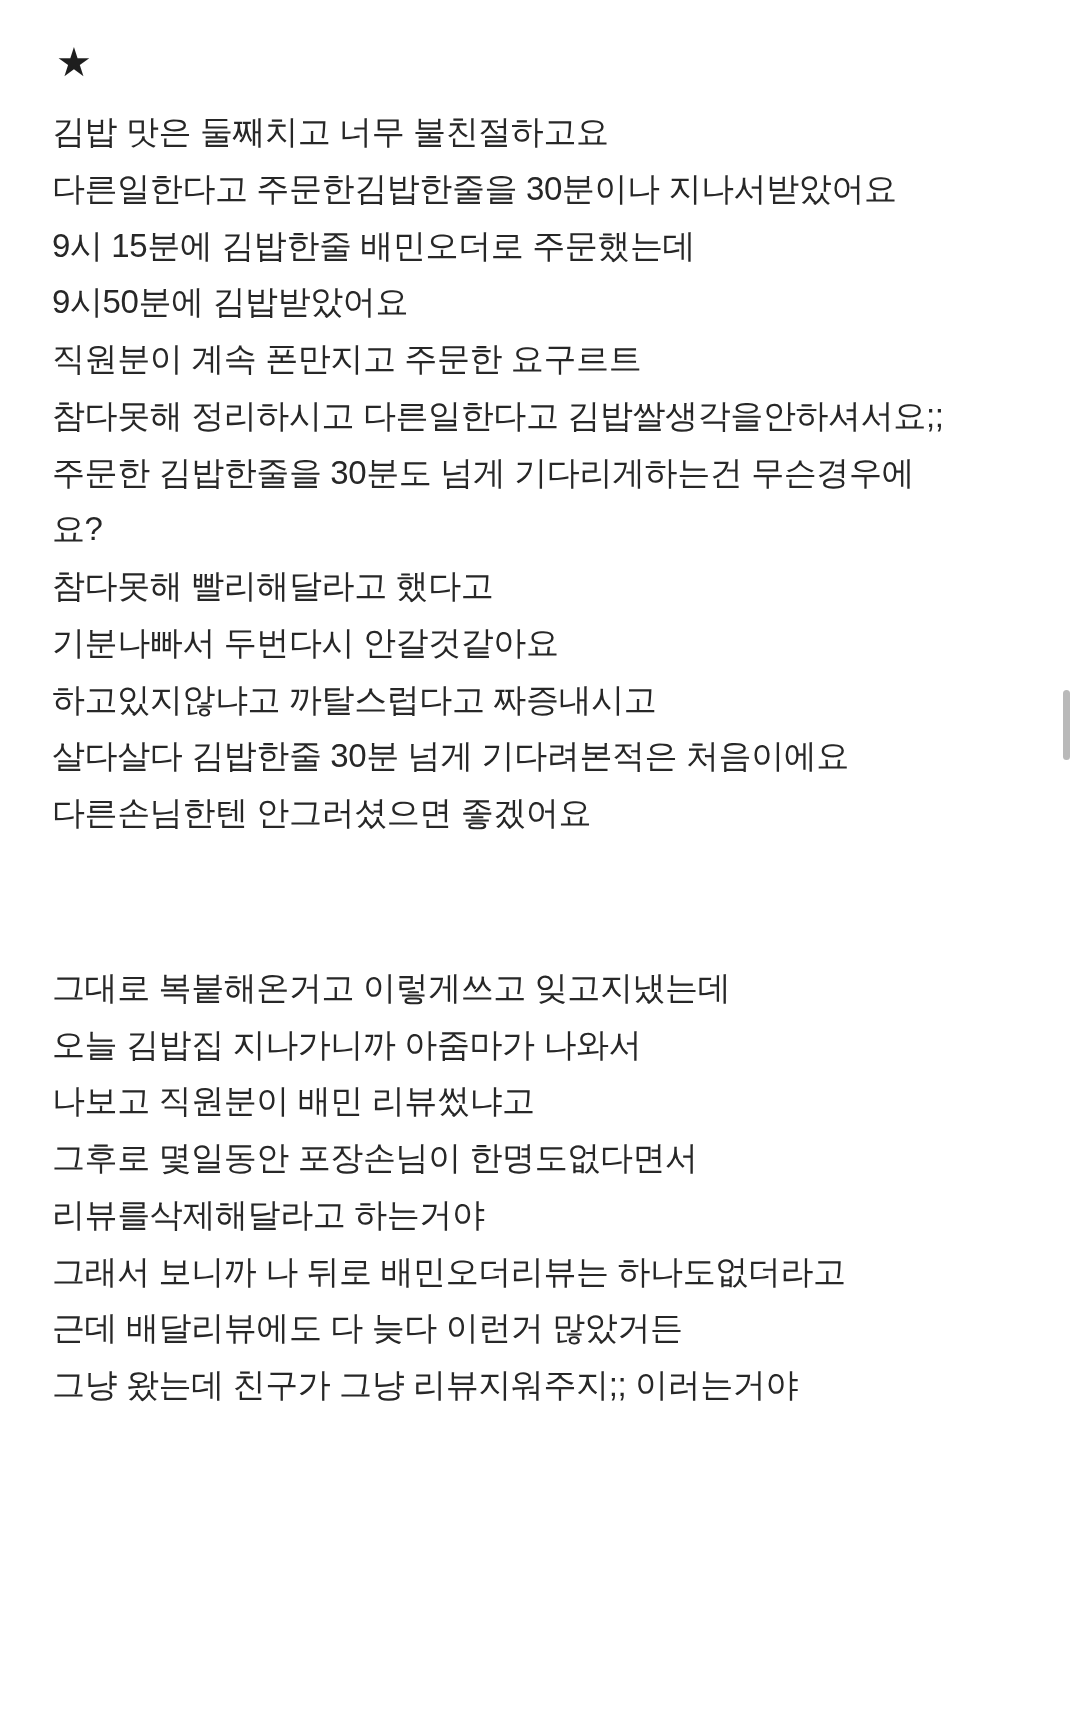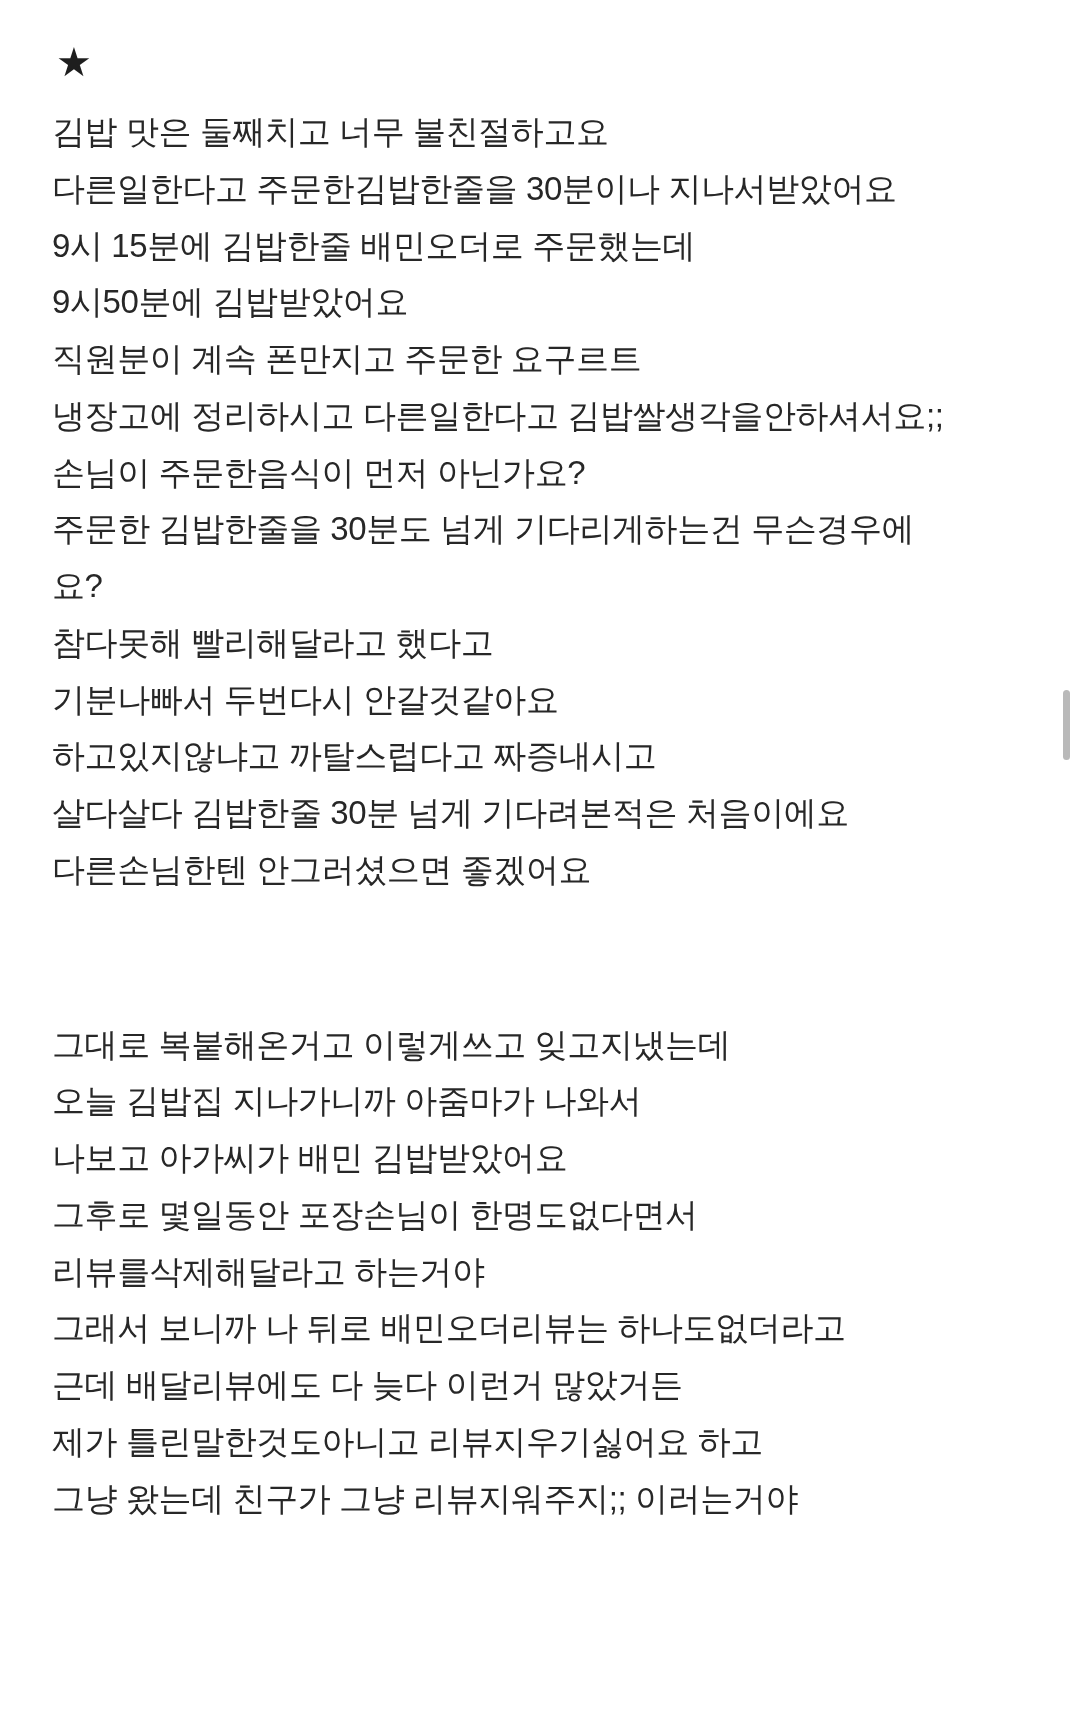--- a/index.html
+++ b/index.html
@@ -60,40 +60,38 @@
 <div class="page">
 
   <div class="star">★</div>
 
   <div class="block">
     <p>김밥 맛은 둘째치고 너무 불친절하고요</p>
     <p>다른일한다고 주문한김밥한줄을 30분이나 지나서받았어요</p>
     <p>9시 15분에 김밥한줄 배민오더로 주문했는데</p>
     <p>9시50분에 김밥받았어요</p>
     <p>직원분이 계속 폰만지고 주문한 요구르트</p>
-    <p>냉장고에 정리하시고 다른일한다고 김밥쌀생각을안하셔서요;;</p>
-    <p>손님이 주문한음식이 먼저 아닌가요?</p>
+    <p>참다못해 정리하시고 다른일한다고 김밥쌀생각을안하셔서요;;</p>
     <p>주문한 김밥한줄을 30분도 넘게 기다리게하는건 무슨경우에</p>
     <p>요?</p>
     <p>참다못해 빨리해달라고 했다고</p>
     <p>기분나빠서 두번다시 안갈것같아요</p>
     <p>하고있지않냐고 까탈스럽다고 짜증내시고</p>
     <p>살다살다 김밥한줄 30분 넘게 기다려본적은 처음이에요</p>
     <p>다른손님한텐 안그러셨으면 좋겠어요</p>
   </div>
 
   <div class="gap"></div>
 
   <div class="block">
     <p>그대로 복붙해온거고 이렇게쓰고 잊고지냈는데</p>
     <p>오늘 김밥집 지나가니까 아줌마가 나와서</p>
-    <p>나보고 아가씨가 배민 김밥받았어요</p>
+    <p>나보고 직원분이 배민 리뷰썼냐고</p>
     <p>그후로 몇일동안 포장손님이 한명도없다면서</p>
     <p>리뷰를삭제해달라고 하는거야</p>
     <p>그래서 보니까 나 뒤로 배민오더리뷰는 하나도없더라고</p>
     <p>근데 배달리뷰에도 다 늦다 이런거 많았거든</p>
-    <p>제가 틀린말한것도아니고 리뷰지우기싫어요 하고</p>
     <p>그냥 왔는데 친구가 그냥 리뷰지워주지;; 이러는거야</p>
   </div>
 
 </div>
 
 <div class="scrollbar-thumb"></div>
 
 </body></html>

